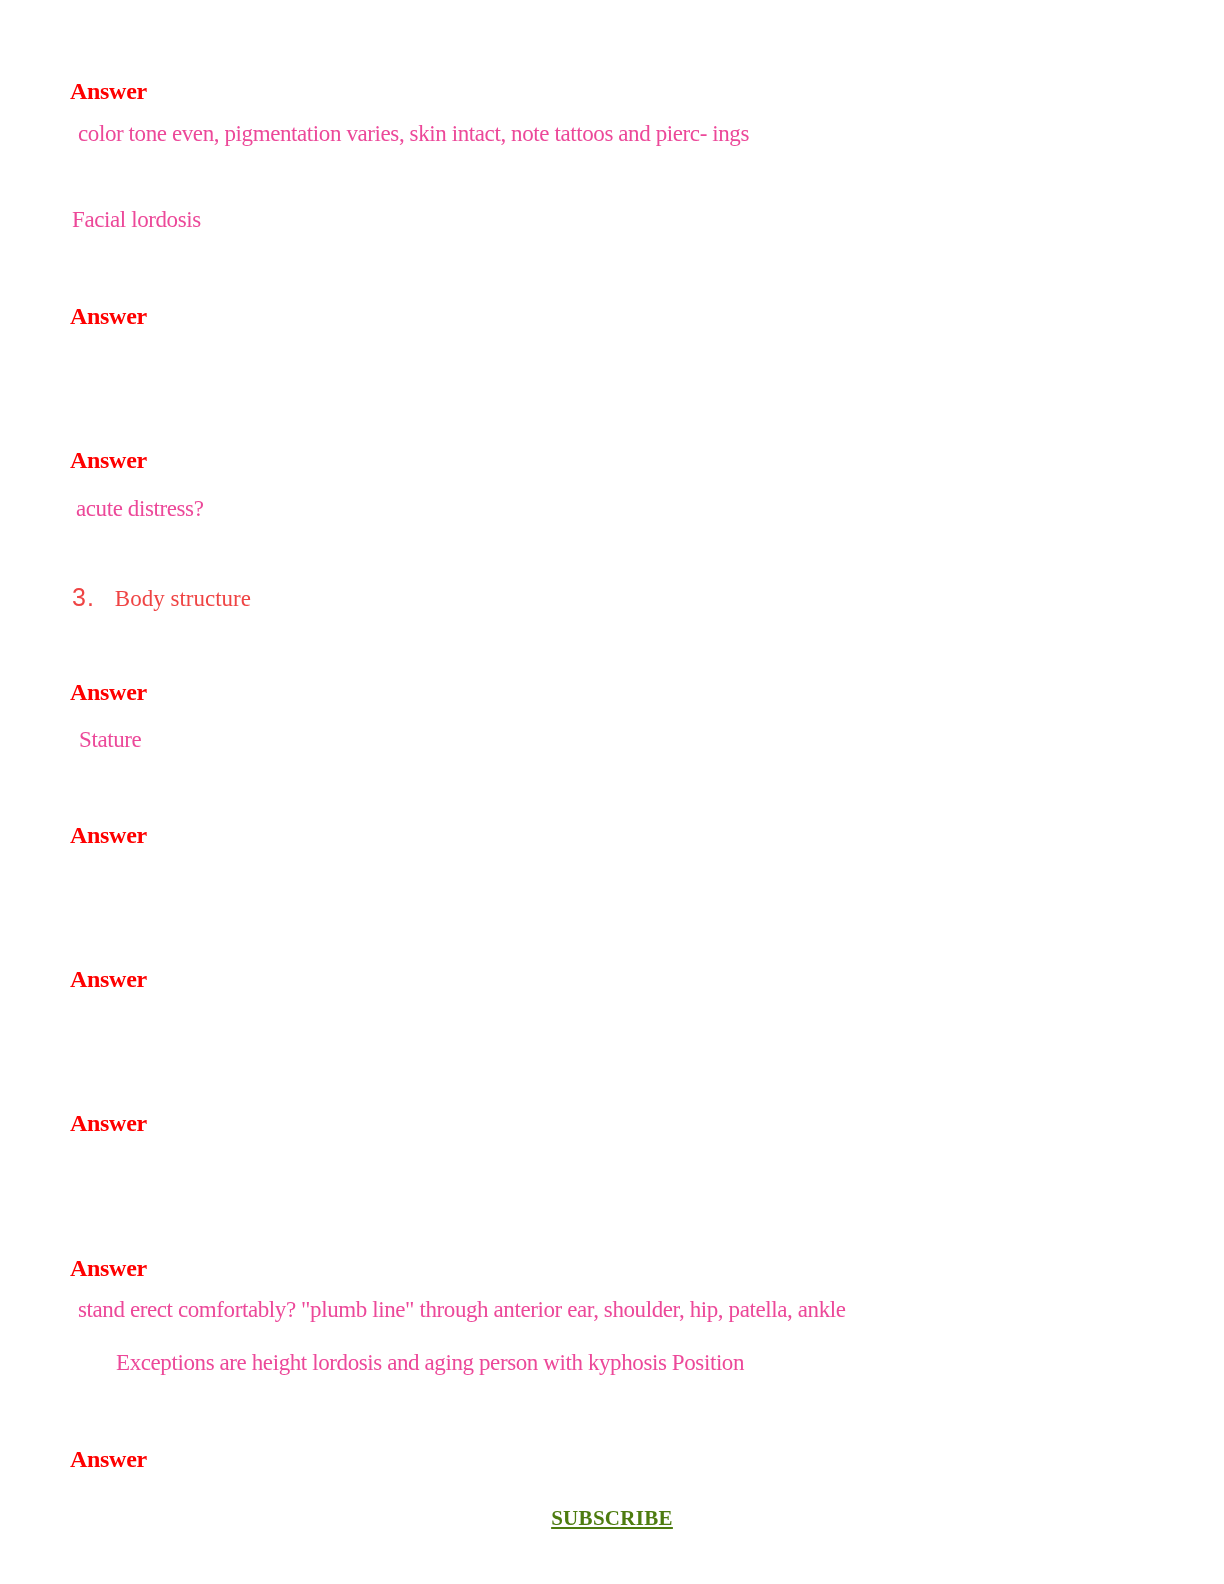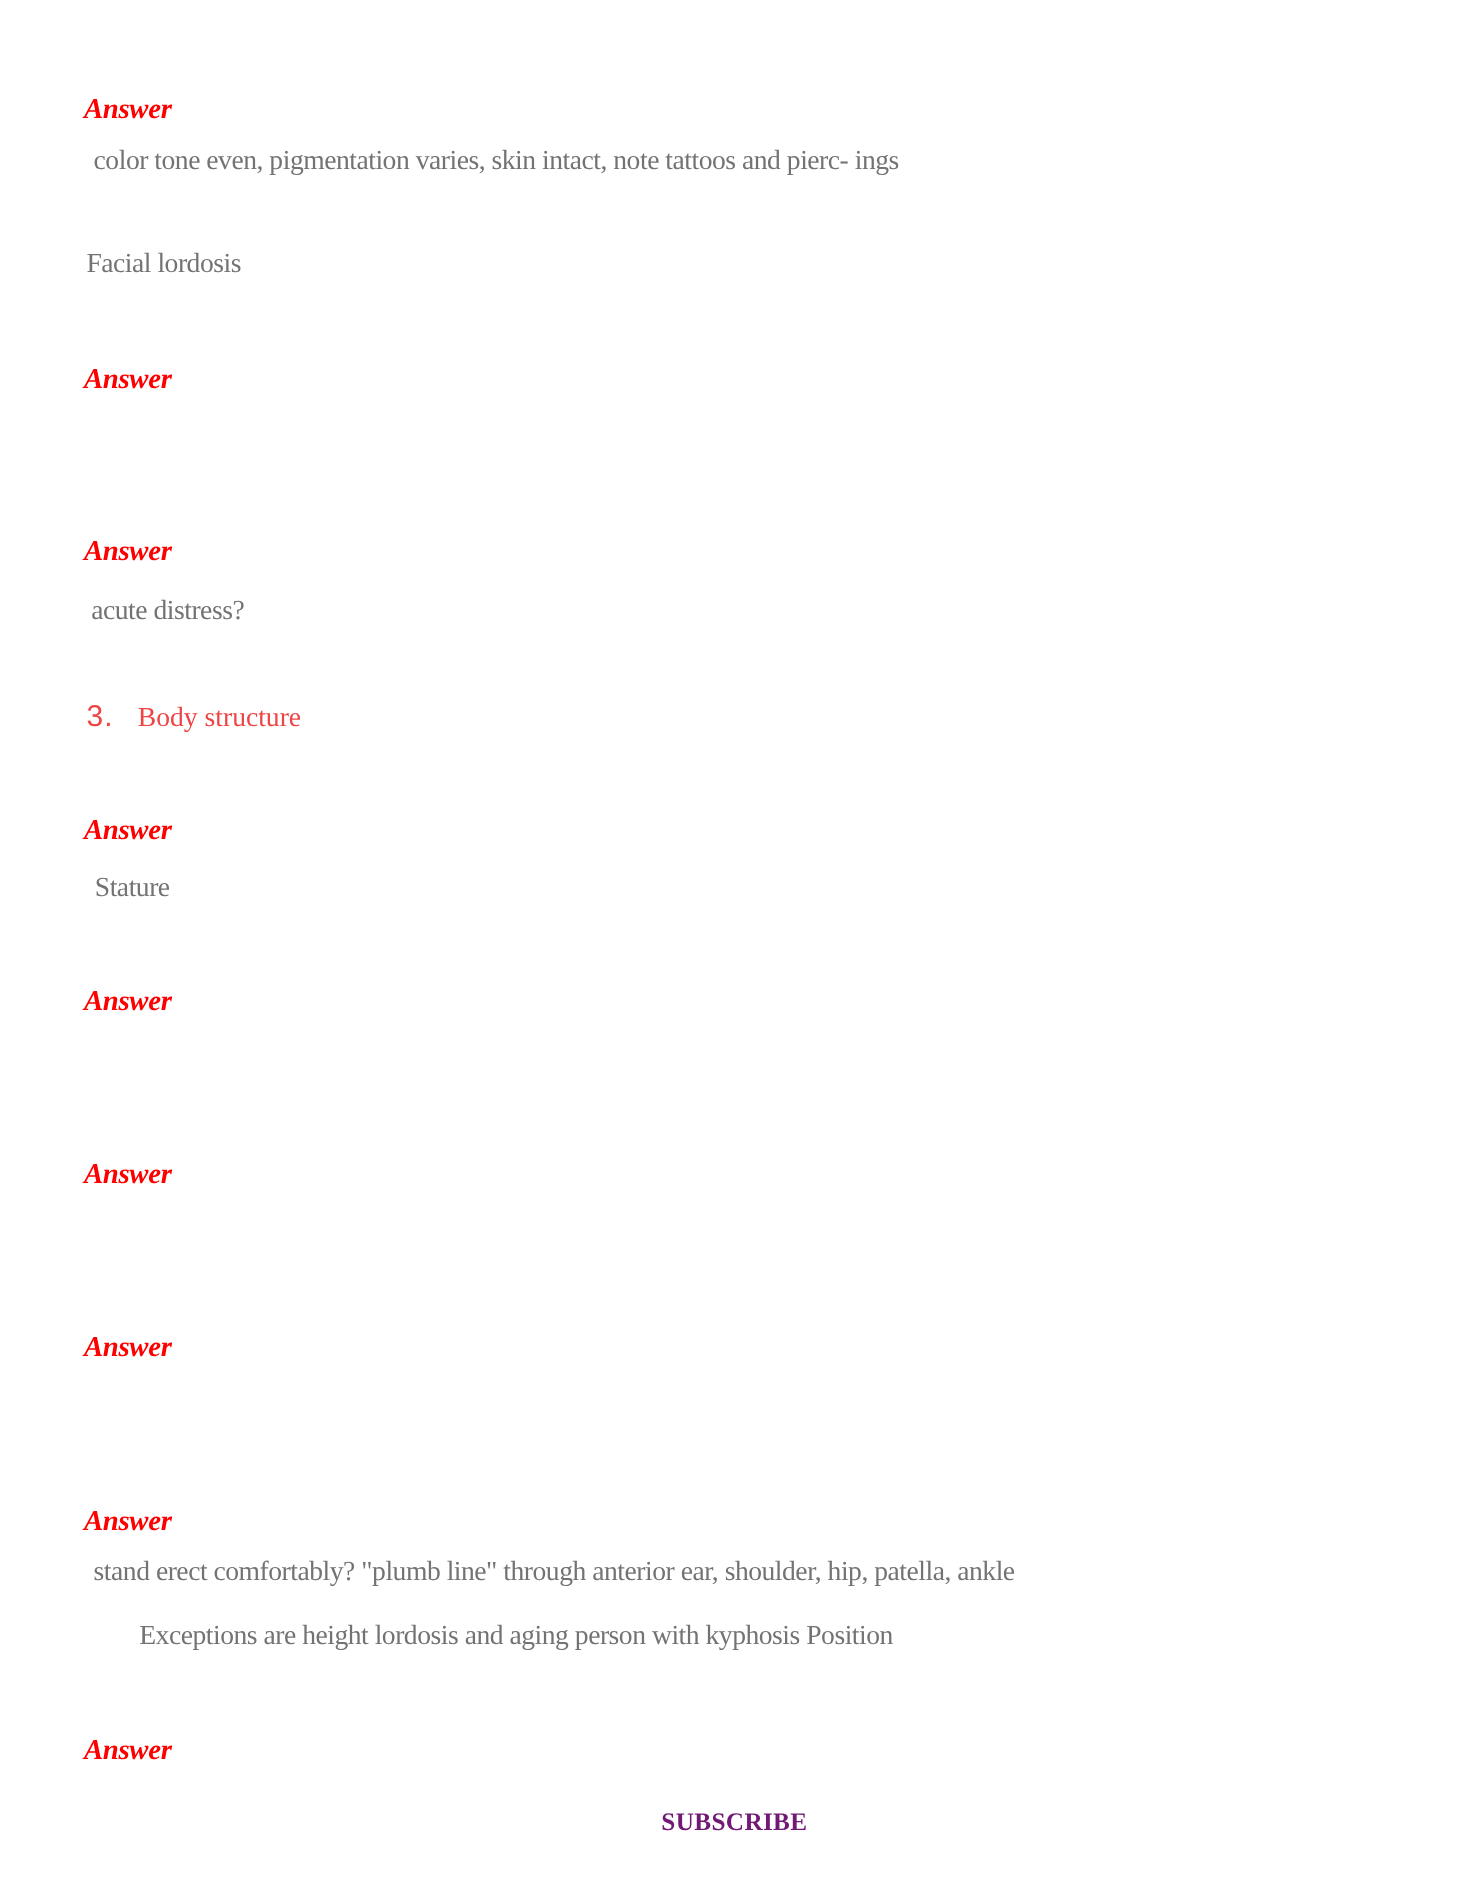--- a/index.html
+++ b/index.html
@@ -16,25 +16,24 @@
     font-family: "Liberation Serif", serif;
   }
   .answer-heading {
     position: absolute;
     left: 70px;
     color: #fe0000;
     font-weight: bold;
     font-size: 24px;
     letter-spacing: -0.3px;
     white-space: nowrap;
-    font-style: italic;
   }
   .body-line {
     position: absolute;
-    color: #737373;
+    color: #ec4899;
     font-size: 23px;
     letter-spacing: -0.4px;
     white-space: nowrap;
   }
   .numbered-line {
     position: absolute;
     left: 72px;
     color: #ef4444;
     font-size: 23px;
     white-space: nowrap;
@@ -46,25 +45,26 @@
     letter-spacing: 1px;
   }
   .subscribe-row {
     position: absolute;
     left: 0;
     width: 100%;
     text-align: center;
   }
   .subscribe-link {
     display: inline-block;
-    color: #701a75;
+    color: #4d7c0f;
     font-weight: bold;
     font-size: 21px;
     letter-spacing: 0.3px;
     cursor: pointer;
+    text-decoration: underline;
   }
 </style>
 </head>
 <body>
 
 <div class="page">
 
   <div class="answer-heading" style="top:78px">Answer</div>
 
   <div class="body-line" style="top:121px; left:78px">color tone even, pigmentation varies, skin intact, note tattoos and pierc- ings</div>

